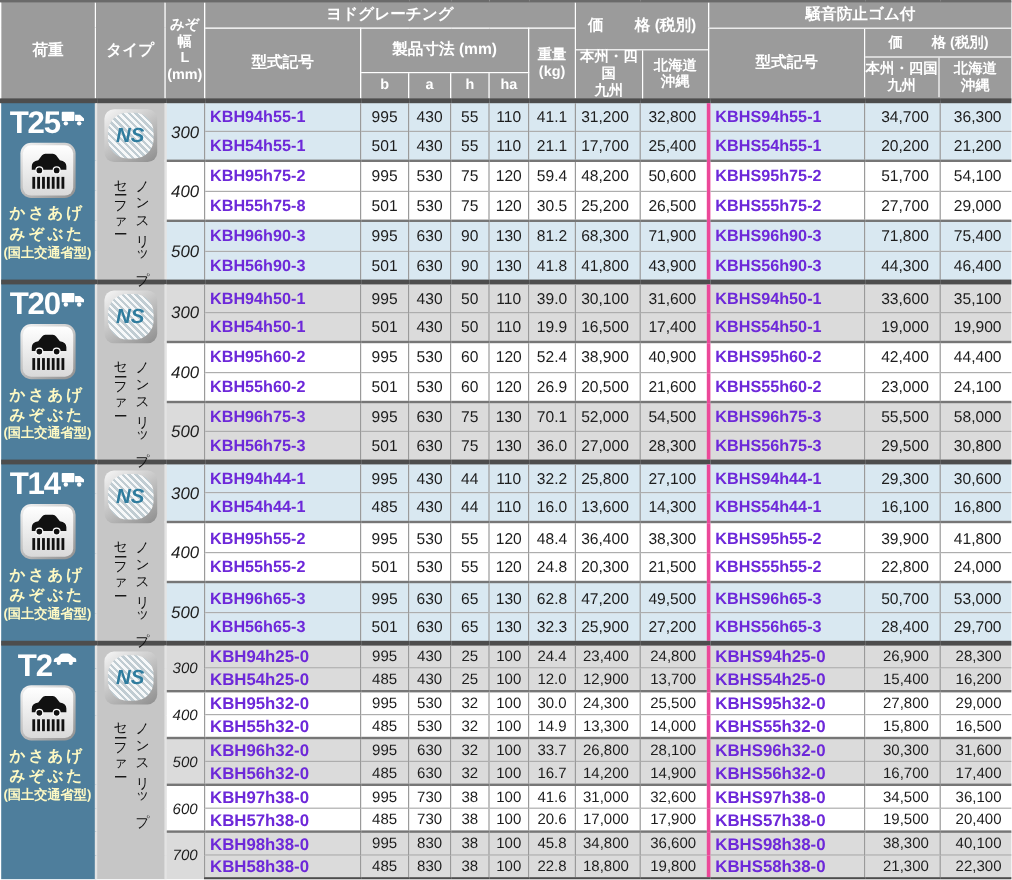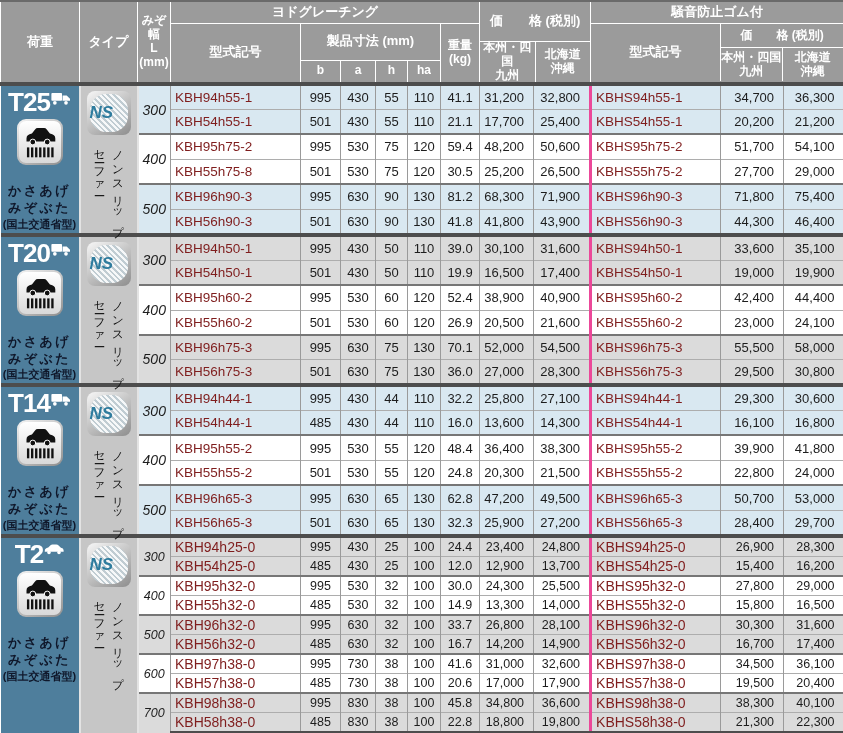--- a/index.html
+++ b/index.html
@@ -28,40 +28,40 @@
   .rb-regions>div{flex:1;display:flex;flex-direction:column;align-items:center;justify-content:center;font-size:12px;}
   .rb-regions>div:first-child{border-right:1px solid #fff;}
   
   tbody td{border-left:1px solid #9a9a9a;border-top:1px solid #adadad;font-size:13px;color:#1d1d1d;height:23px;padding:0;background:#fff;}
   tbody tr.compact td{height:18px;font-size:12.5px;}
   tbody tr.tint-blue td{background:var(--tintb);}
   tbody tr.tint-gray td{background:var(--tintg);}
   tbody tr.grp-start td{border-top:2px solid #767676;}
   tbody tr.sec-start td{border-top:4px solid var(--sep);}
   tbody tr:last-child td{border-bottom:3px solid var(--sep);}
-  td.code{font-weight:normal;text-align:left;padding-left:4px;font-size:13.5px;color:#7f1d1d;}
+  td.code{font-weight:bold;text-align:left;padding-left:4px;font-size:13.5px;color:#6d28d9;}
   tr.compact td.code{font-size:14px;}
   td.num{text-align:center;}
   td.price{text-align:right;padding-right:9px;}
   td.scode{border-left:3px solid #ec4899;}
   td.groove-cell{text-align:center;font-size:14px;font-style:italic;}
   
   td.load-cell{background:var(--steel) !important;border-left:none;vertical-align:top;border-right:2px solid #e3e3e3;}
   .load-inner{display:flex;flex-direction:column;align-items:center;padding-top:3px;}
   .load-title{display:flex;align-items:flex-start;justify-content:center;color:#fff;font-weight:bold;font-size:26px;line-height:1;letter-spacing:-1px;}
   .vehicle-icon{display:inline-flex;margin-left:1px;margin-top:2px;}
   .grating-icon{margin-top:4px;width:46px;height:46px;border-radius:9px;background:linear-gradient(145deg,#f4f4f4,#8f8f8f);padding:2px;box-sizing:border-box;}
   .gi-inner{width:100%;height:100%;background:linear-gradient(180deg,#ffffff,#d9d9d9);border-radius:7px;display:flex;align-items:center;justify-content:center;}
-  .load-caption{margin-top:18px;color:#0f172a;font-weight:bold;font-size:13px;letter-spacing:2.5px;text-align:center;line-height:1.3;}
+  .load-caption{margin-top:5px;color:#fef9c3;font-weight:bold;font-size:13px;letter-spacing:2.5px;text-align:center;line-height:1.3;}
   .load-caption .gov{font-size:11px;letter-spacing:0;}
   
   td.type-cell{background:var(--typeg) !important;vertical-align:top;border-left:2px solid #e3e3e3;border-right:2px solid #e3e3e3;}
   .type-inner{display:flex;flex-direction:column;align-items:center;padding-top:5px;}
   .ns-badge{width:44px;height:44px;border-radius:8px;background:linear-gradient(145deg,#f7f7f7,#8d8d8d);padding:3px;box-sizing:border-box;}
-  .ns-in{width:100%;height:100%;border-radius:16px;background:repeating-linear-gradient(45deg,#f6f8f9 0,#f6f8f9 2px,#c0ccd2 2px,#c0ccd2 4px);display:flex;align-items:center;}
+  .ns-in{width:100%;height:100%;border-radius:16px;background:repeating-linear-gradient(45deg,#f6f8f9 0,#f6f8f9 2px,#c0ccd2 2px,#c0ccd2 4px);display:flex;align-items:center;justify-content:center;}
   .ns-text{font-weight:bold;font-style:italic;font-size:17px;color:var(--nsc);}
   .vtext{margin-top:7px;writing-mode:vertical-rl;font-size:11.5px;color:#111;letter-spacing:2px;line-height:1.6;}
   .vline{display:block;}
 </style>
 </head>
 <body>
 
 <div class="page">
   <table class="main">
     <colgroup>

